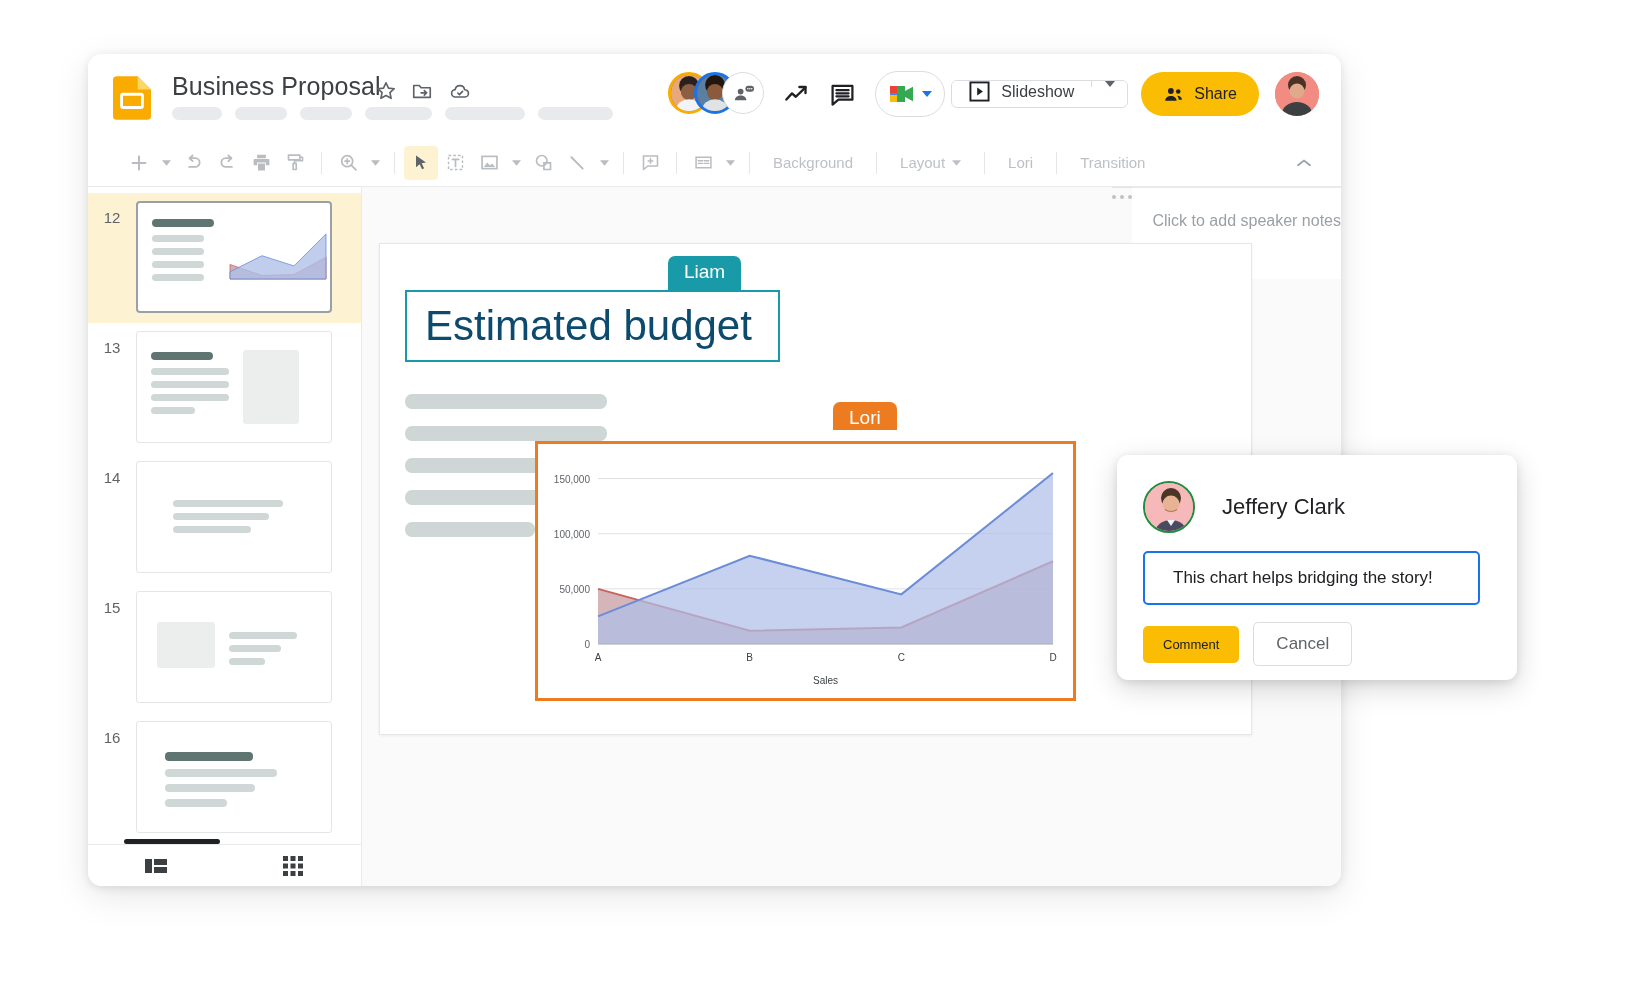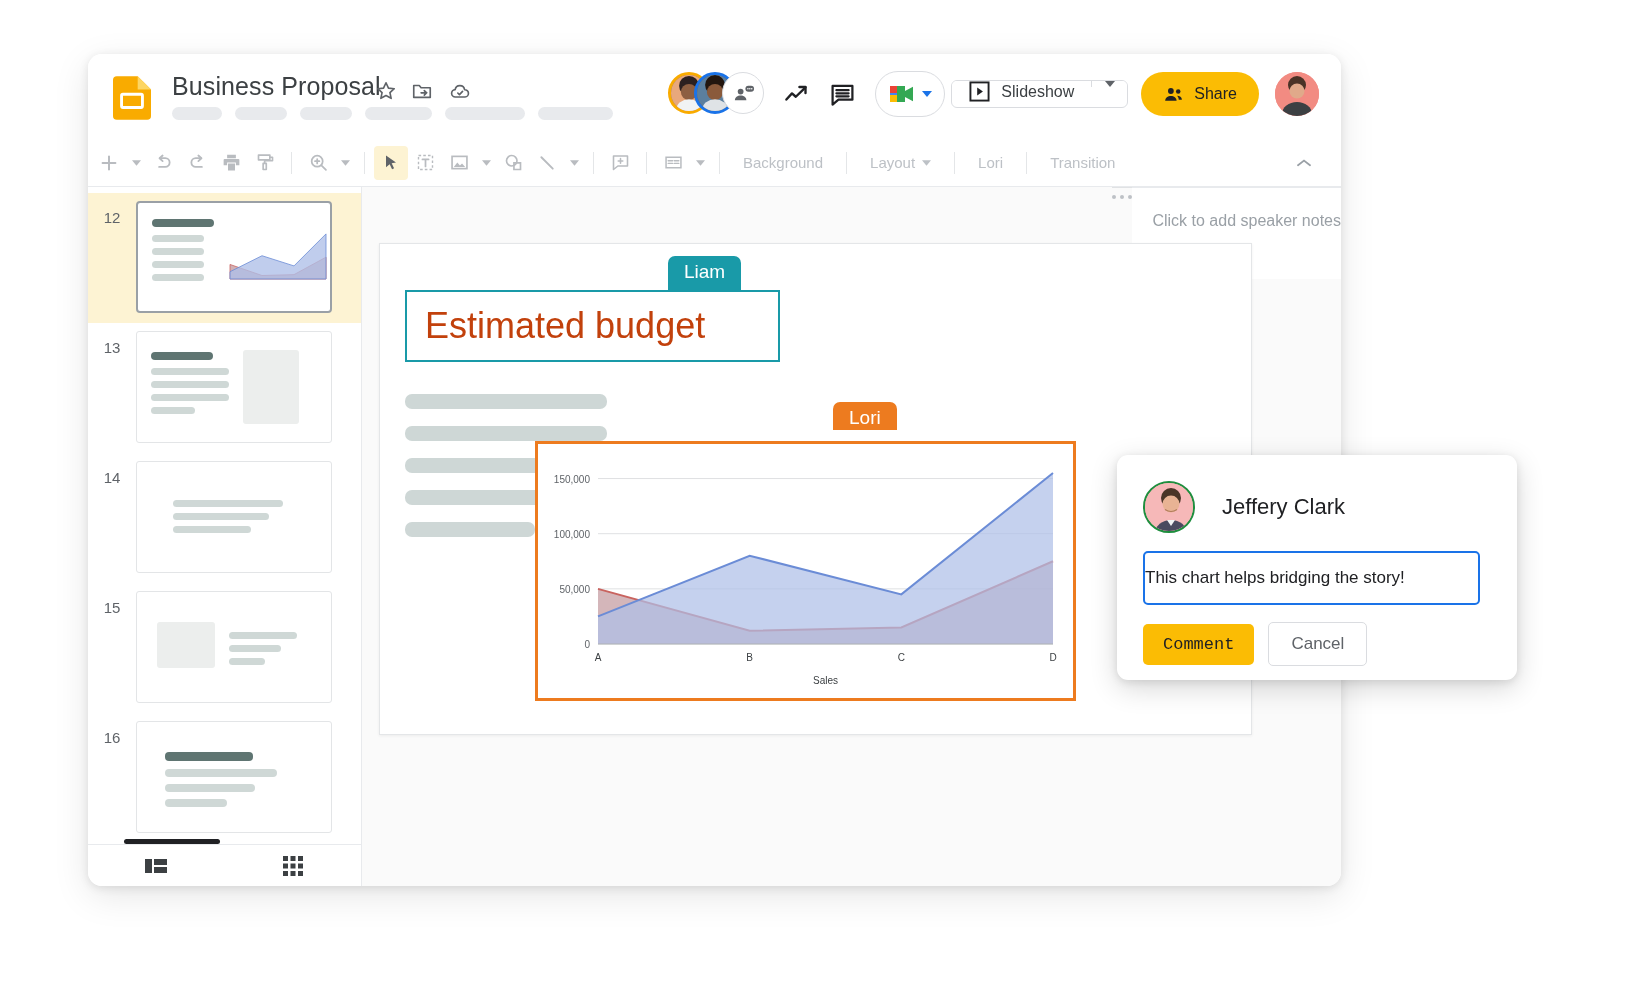--- a/index.html
+++ b/index.html
@@ -102,21 +102,21 @@
   #user-avatar {
     width: 44px; height: 44px; border-radius: 50%;
     margin-left: 16px; overflow: hidden; position: relative;
     background: #f28b82; border: none; cursor: pointer;
   }
 
   
   #toolbar {
     position: relative; height: 48px;
     background: #ffffff;
-    display: flex; align-items: center; padding-left: 4px; gap: 0;
+    display: flex; align-items: center; padding-left: 34px; gap: 0;
     border-bottom: 1px solid #e8eaed;
   }
   .tbi {
     width: 34px; height: 34px; border-radius: 4px;
     display: flex; align-items: center; justify-content: center;
     color: #b9bcc0; cursor: pointer; background: transparent; border: none;
   }
   .tbi.caret { width: 20px; }
   .tbi.active { background: #fdf3d3; color: #5f6368; }
   .tb-sep { width: 1px; height: 22px; background: #e4e6e8; margin: 0 9px; }
@@ -184,21 +184,21 @@
     box-shadow: 0 1px 3px rgba(0,0,0,0.06);
   }
 
   
   #slide-title-box {
     position: absolute; left: 25px; top: 46px;
     width: 375px; height: 72px;
     border: 2px solid #199aa8; background: #fff;
     display: flex; align-items: center; padding-left: 18px;
   }
-  #slide-title-text { font-size: 36px; color: #c2410c; white-space: nowrap; }
+  #slide-title-text { font-size: 42px; color: #0c4a6e; white-space: nowrap; }
   #liam-tag {
     position: absolute; left: 288px; top: 12px;
     background: #199aa8; color: #fff;
     font-size: 19px; padding: 4px 16px 6px;
     border-radius: 7px 7px 0 0; line-height: 1.25;
   }
 
   .body-line { position: absolute; background: #ced7d6; border-radius: 7px; height: 15px; }
 
   
@@ -239,28 +239,28 @@
   #comment-header { display: flex; align-items: center; gap: 27px; }
   #comment-avatar {
     width: 52px; height: 52px; border-radius: 50%;
     border: 2px solid #1e8e3e; background: #f6b8b8;
     overflow: hidden; position: relative; flex-shrink: 0;
   }
   #comment-author { font-size: 22px; color: #202124; }
   #comment-input {
     margin-top: 18px; width: 337px; height: 54px;
     border: 2px solid #1A73E8; border-radius: 5px;
-    display: flex; align-items: center; padding-left: 0;
+    display: flex; align-items: center; padding-left: 28px;
     font-size: 17px; color: #202124; background: #fff;
   }
   #comment-actions { margin-top: 17px; display: flex; align-items: center; gap: 14px; }
   #comment-submit {
     background: #FBBC04; border: none; border-radius: 5px;
-    padding: 11px 20px; font-size: 17px; color: #202124; cursor: pointer;
-    font-family: Liberation Mono, monospace;
+    padding: 11px 20px; font-size: 13px; color: #202124; cursor: pointer;
+    font-family: Liberation Sans, sans-serif;
   }
   #comment-cancel {
     background: #fff; border: 1px solid #dadce0; border-radius: 5px;
     padding: 11px 22px; font-size: 17px; color: #5f6368; cursor: pointer;
     font-family: "Liberation Sans", sans-serif;
   }
 </style>
 </head>
 <body>
 

